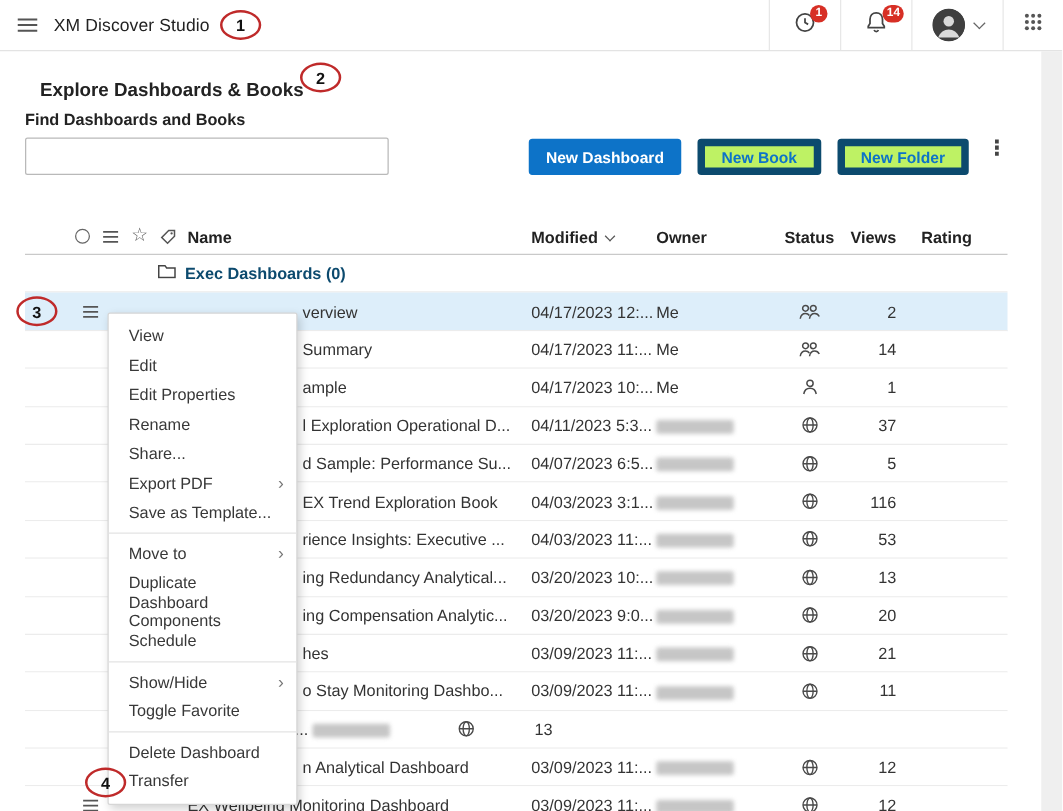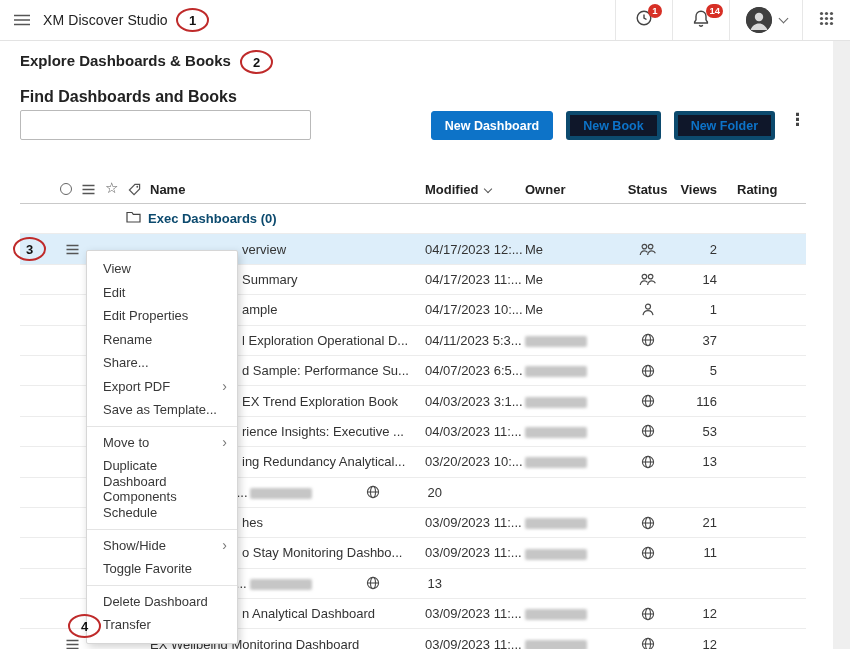--- a/index.html
+++ b/index.html
@@ -15,27 +15,27 @@
   .icon-cell{width:57px;height:40px;border-left:1px solid #e7e7e7;display:flex;align-items:center;justify-content:center;position:relative;cursor:pointer}
   .avatar-cell{width:73px}
   .grid-cell{width:48px}
   .badge{position:absolute;top:4px;min-width:14px;height:14px;border-radius:8px;background:#d72f25;color:#fff;font-size:9.5px;font-weight:bold;display:flex;align-items:center;justify-content:center;padding:0 3px;line-height:1}
   .badge.one{right:10px}
   .badge.many{right:6px}
   .avatar{width:26px;height:26px;border-radius:50%;overflow:hidden;display:inline-flex;background:#3f3f3f}
   .chev{width:7px;height:7px;border-right:1.5px solid #666;border-bottom:1.5px solid #666;transform:rotate(45deg);display:inline-block;margin-left:8px;margin-top:-4px}
 
   
-  .heading{position:absolute;left:20px;top:52px;font-size:15px;font-weight:bold;color:#222;margin:0}
-  .find-label{position:absolute;left:20px;top:88px;font-size:16px;font-weight:bold;color:#222}
+  .heading{position:absolute;left:20px;top:52px;font-size:15px;font-weight:bold;color:#222;margin:12px}
+  .find-label{position:absolute;left:20px;top:88px;font-size:13px;font-weight:bold;color:#222}
   .search-input{position:absolute;left:20px;top:110px;width:291px;height:30px;border:1px solid #b9b9b9;border-radius:2px;padding:0 9px;font-size:13px;font-family:inherit;outline:none}
   .actions{position:absolute;top:111px;right:44px;display:flex;gap:13px;height:29px}
   .btn{height:29px;padding:0 13px;border-radius:3px;font-size:12.5px;font-weight:bold;font-family:inherit;cursor:pointer;white-space:nowrap}
   .btn.primary{background:#0d73c8;color:#fff;border:1px solid #0d73c8}
-  .btn.outline{background:#0f172a;color:#0d73c8;border:4px solid #0c4a6e}
+  .btn.outline{background:#bef264;color:#0d73c8;border:6px solid #0c4a6e}
   .kebab{font-size:17px;color:#444;font-weight:bold;margin-left:1px;cursor:pointer;font-family:"DejaVu Sans",sans-serif;line-height:1}
 
   
   .table{position:absolute;left:20px;top:175px;width:786px}
   .cell{flex:none;white-space:nowrap}
   .gutter{width:130px;display:flex;align-items:center}
   .name{width:275px}
   .modified{width:100px}
   .owner{width:95px}
   .status{width:55px;display:flex;justify-content:center;text-align:center}
@@ -316,20 +316,21 @@
                 <ellipse cx="7" cy="7" rx="2.5" ry="5.6" fill="none" stroke="#4a4a4a" stroke-width="1.1"></ellipse>
                 <path d="M1.4 7h11.2" stroke="#4a4a4a" stroke-width="1.1" fill="none"></path>
               </svg>
             </span>
           </div>
           <div class="cell views">13</div>
           <div class="cell rating"></div>
         </div>
         <div class="trow">
           <div class="cell gutter"></div>
+          <div class="cell name shifted">ing Compensation Analytic...</div>
           <div class="cell modified">03/20/2023 9:0...</div>
           <div class="cell owner"><span class="redacted"></span></div>
           <div class="cell status">
             <span class="sicon">
               <svg width="14" height="14" viewBox="0 0 14 14">
                 <circle cx="7" cy="7" r="5.6" fill="none" stroke="#4a4a4a" stroke-width="1.1"></circle>
                 <ellipse cx="7" cy="7" rx="2.5" ry="5.6" fill="none" stroke="#4a4a4a" stroke-width="1.1"></ellipse>
                 <path d="M1.4 7h11.2" stroke="#4a4a4a" stroke-width="1.1" fill="none"></path>
               </svg>
             </span>

